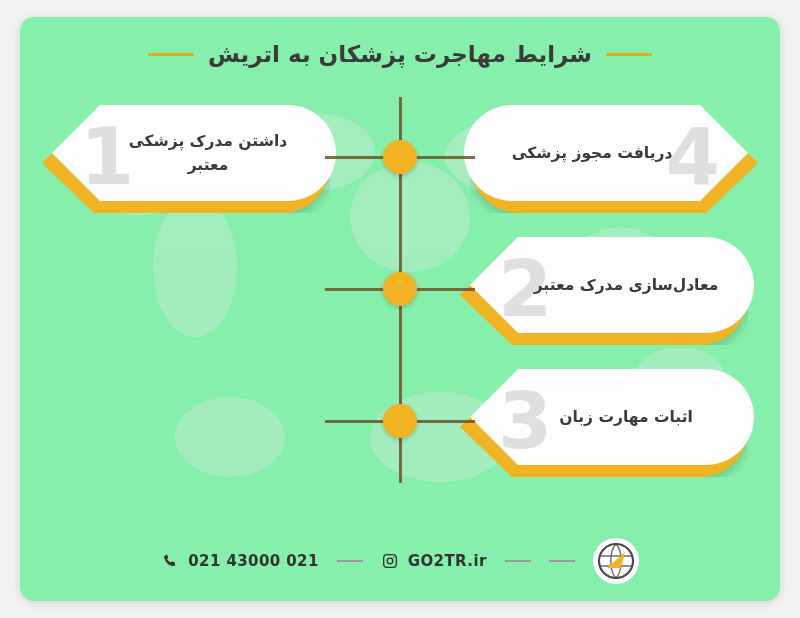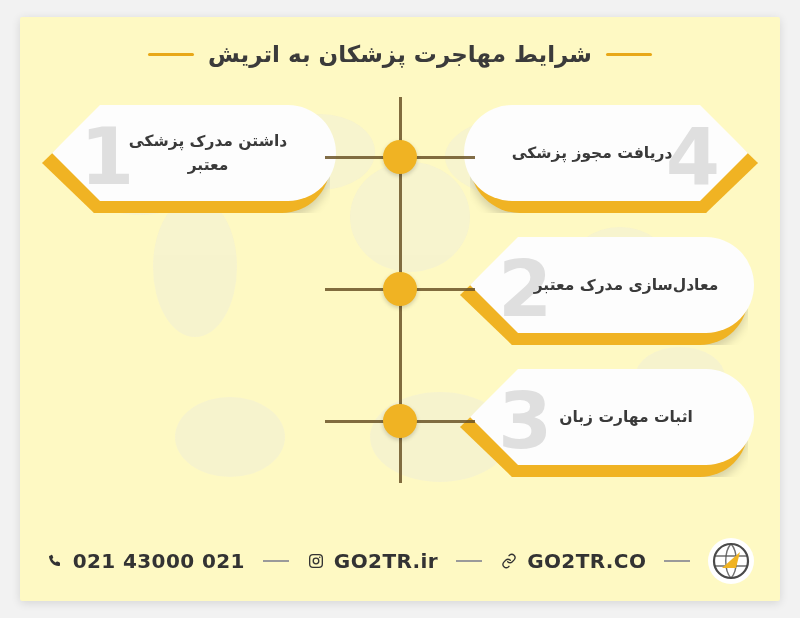--- a/index.html
+++ b/index.html
@@ -15,22 +15,22 @@
     background: #f2f2f2;
     display: flex;
     align-items: center;
     justify-content: center;
   }
 
   .card {
     position: relative;
     width: 760px;
     height: 584px;
-    background: #fef9c3;
-    border-radius: 2px;
+    background: #86efac;
+    border-radius: 14px;
     overflow: hidden;
     box-shadow: 0 2px 10px rgba(0,0,0,0.12);
   }
 
   
   .world-map {
     position: absolute;
     inset: 0;
     opacity: 0.30;
     pointer-events: none;
@@ -226,21 +226,21 @@
     background: #9a9a9a;
   }
 
   .contact {
     display: flex;
     align-items: center;
     gap: 9px;
     direction: ltr;
   }
   .contact .label {
-    font-size: 20px;
+    font-size: 15px;
     font-weight: bold;
     letter-spacing: 0.4px;
     color: #333;
   }
   .contact .ic {
     display: flex;
     align-items: center;
     justify-content: center;
     width: 18px;
     height: 18px;
@@ -337,29 +337,20 @@
       <svg width="44" height="44" viewBox="0 0 44 44">
         <circle cx="22" cy="22" r="17" fill="none" stroke="#4a4a4a" stroke-width="2.2"></circle>
         <path d="M6 17 h32 M6 27 h32" stroke="#4a4a4a" stroke-width="1.4" opacity="0.8"></path>
         <path d="M22 5 c-7 7 -7 27 0 34 c7 -7 7 -27 0 -34z" fill="none" stroke="#4a4a4a" stroke-width="1.4" opacity="0.8"></path>
         <path d="M13 29 L31 13 L27 29 z" fill="#f0b323"></path>
       </svg>
     </span>
 
     <span class="dash"></span>
 
-    <span class="contact">
-      <span class="ic">
-        <svg width="16" height="16" viewBox="0 0 24 24" fill="none" stroke="#333" stroke-width="2" stroke-linecap="round">
-          <path d="M10 13a5 5 0 0 0 7 0l3-3a5 5 0 0 0-7-7l-1 1"></path>
-          <path d="M14 11a5 5 0 0 0-7 0l-3 3a5 5 0 0 0 7 7l1-1"></path>
-        </svg>
-      </span>
-      <span class="label">GO2TR.CO</span>
-    </span>
 
     <span class="dash"></span>
 
     <span class="contact">
       <span class="ic">
         <svg width="16" height="16" viewBox="0 0 24 24" fill="none" stroke="#333" stroke-width="2">
           <rect x="2.5" y="2.5" width="19" height="19" rx="5"></rect>
           <circle cx="12" cy="12" r="4.2"></circle>
           <circle cx="17.6" cy="6.4" r="1.2" fill="#333" stroke="none"></circle>
         </svg>

